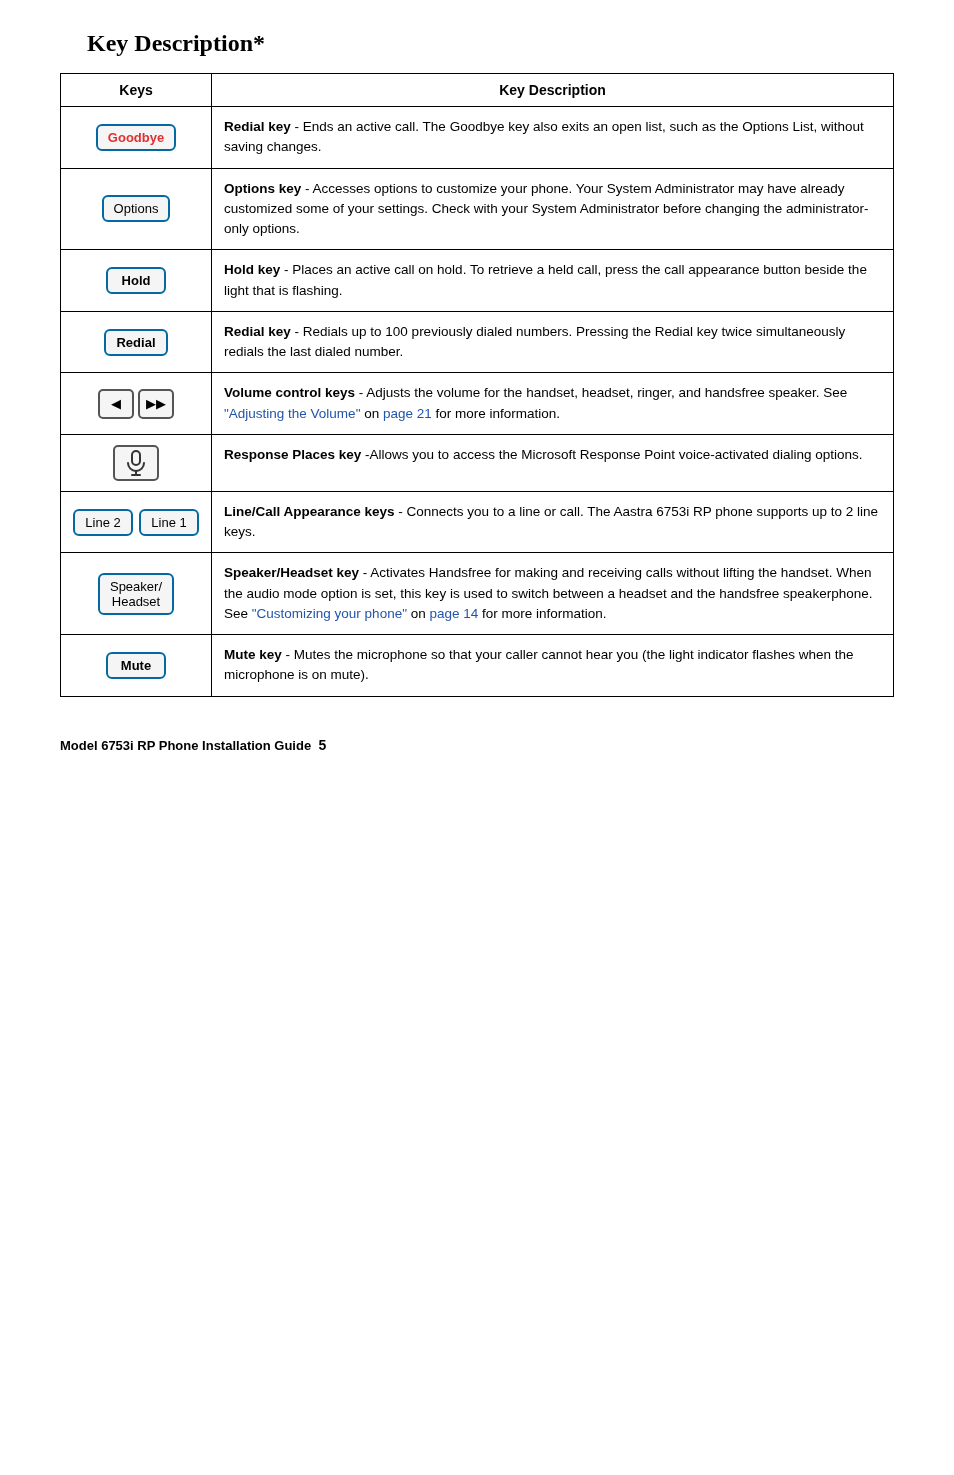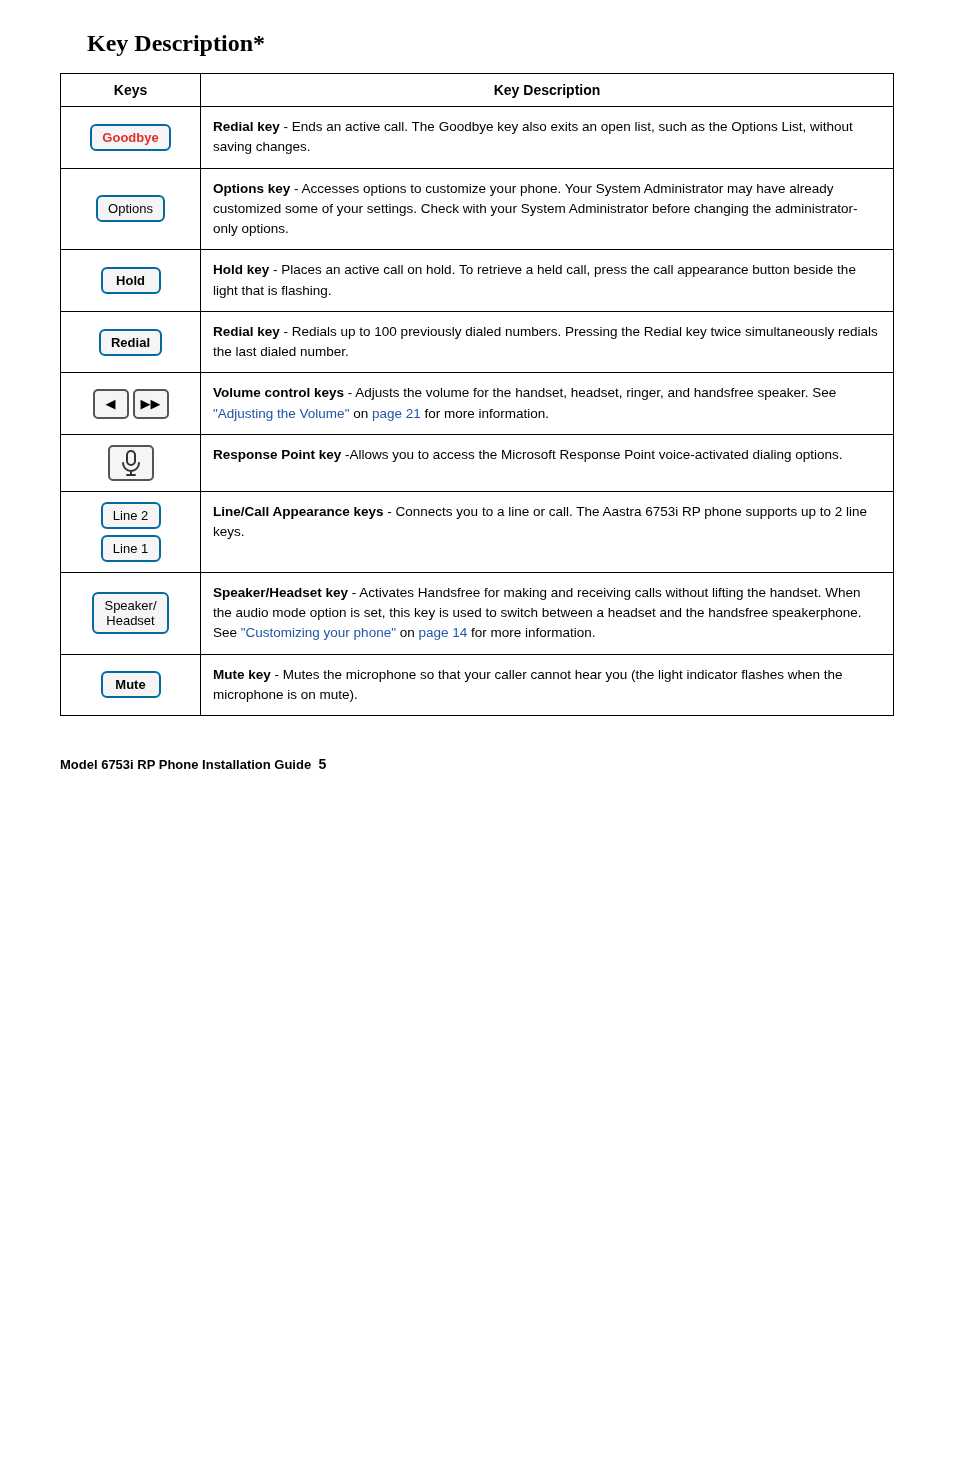--- a/index.html
+++ b/index.html
@@ -97,21 +97,21 @@
       justify-content: center;
       border: 2px solid #555;
       border-radius: 5px;
       width: 46px;
       height: 36px;
       background: #f5f5f5;
       font-size: 18px;
     }
     .line-keys {
       display: flex;
-      flex-direction: column;
+      flex-direction: row;
       gap: 6px;
       align-items: center;
     }
     .footer {
       text-align: left;
       margin-top: 40px;
       font-family: Arial, sans-serif;
       font-size: 13px;
     }
     .footer strong {
@@ -163,21 +163,21 @@
       <tr>
         <td class="key-cell">
       <div class="response-btn">
         <svg width="22" height="26" viewBox="0 0 22 26" fill="none" xmlns="http://www.w3.org/2000/svg">
           <rect x="7" y="1" width="8" height="14" rx="4" fill="none" stroke="#333" stroke-width="2"></rect>
           <path d="M3 13c0 4.4 3.6 8 8 8s8-3.6 8-8" stroke="#333" stroke-width="2" fill="none" stroke-linecap="round"></path>
           <line x1="11" y1="21" x2="11" y2="25" stroke="#333" stroke-width="2" stroke-linecap="round"></line>
           <line x1="7" y1="25" x2="15" y2="25" stroke="#333" stroke-width="2" stroke-linecap="round"></line>
         </svg>
       </div></td>
-        <td class="desc-cell"><strong>Response Point key</strong> -Allows you to access the Microsoft Response Point voice-activated dialing options.</td>
+        <td class="desc-cell"><strong>Response Places key</strong> -Allows you to access the Microsoft Response Point voice-activated dialing options.</td>
       </tr>
       <tr>
         <td class="key-cell">
       <div class="line-keys">
         <div class="key-button">Line 2</div>
         <div class="key-button">Line 1</div>
       </div>
         </td>
         <td class="desc-cell"><strong>Line/Call Appearance keys</strong> - Connects you to a line or call. The Aastra 6753i RP phone supports up to 2 line keys.</td>
       </tr>

